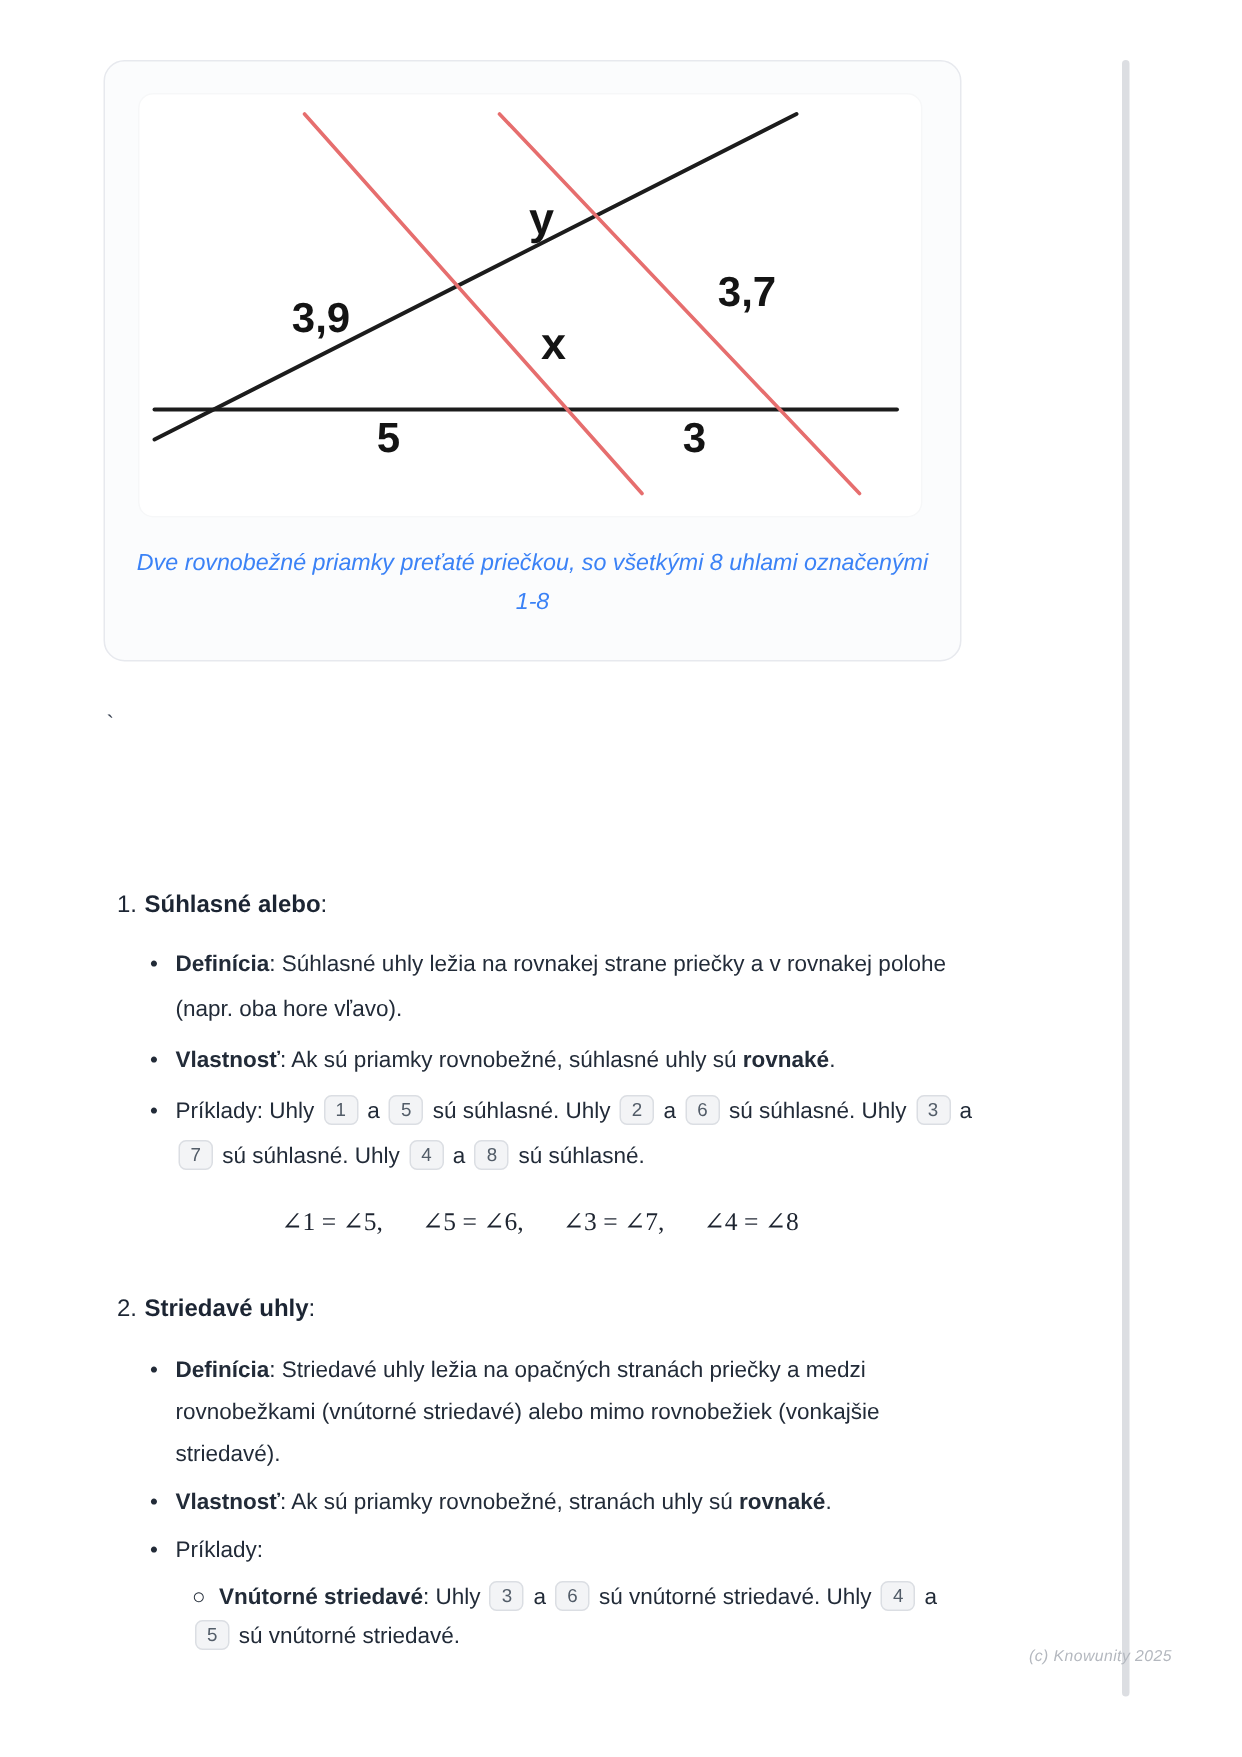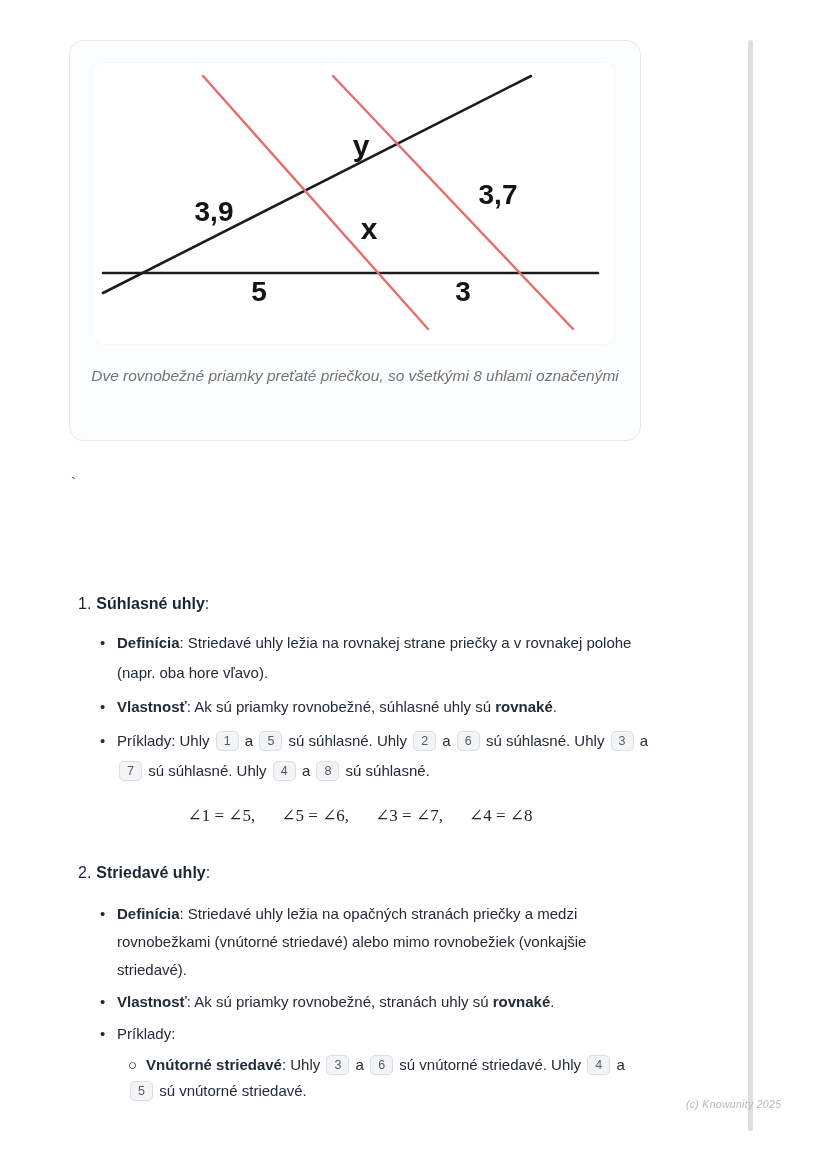--- a/index.html
+++ b/index.html
@@ -13,21 +13,21 @@
     background:#fbfcfd;border:1px solid #e7e9ee;border-radius:14px;box-sizing:border-box;
   }
   .figure-canvas{
     position:absolute;left:23px;top:22px;width:521px;height:281px;
     background:#ffffff;border-radius:9px;box-shadow:0 0 0 1px rgba(0,0,0,0.02);
   }
   .figure-canvas svg{display:block;border-radius:9px;}
   .fig-label{font-family:"Liberation Sans",sans-serif;font-weight:bold;fill:#141414;}
   .figure-caption{
     position:absolute;left:20px;right:20px;top:322px;text-align:center;
-    font-style:italic;color:#737373;font-size:15.5px;line-height:26px;
+    font-style:italic;color:#3b82f6;font-size:15.5px;line-height:26px;
   }
   .figure-caption span{display:block;}
   
   .stray{position:absolute;left:71px;top:474px;font-size:15px;color:#374151;}
   
   .intro{position:absolute;left:72px;top:516px;width:588px;font-size:15.5px;line-height:33px;color:#222b38;}
   .intro .j{display:block;text-align:justify;text-align-last:justify;}
   .intro .l{display:block;text-align:left;}
   
   .sec-head{position:absolute;left:78px;font-size:16px;line-height:19px;color:#1c2533;}
@@ -86,34 +86,35 @@
         <text class="fig-label" x="268" y="93" font-size="30" text-anchor="middle">y</text>
         <text class="fig-label" x="121" y="158" font-size="28" text-anchor="middle">3,9</text>
         <text class="fig-label" x="276" y="176" font-size="30" text-anchor="middle">x</text>
         <text class="fig-label" x="405" y="141" font-size="28" text-anchor="middle">3,7</text>
         <text class="fig-label" x="166" y="238" font-size="28" text-anchor="middle">5</text>
         <text class="fig-label" x="370" y="238" font-size="28" text-anchor="middle">3</text>
       </svg>
     </div>
     <div class="figure-caption">
       <span>Dve rovnobežné priamky preťaté priečkou, so všetkými 8 uhlami označenými</span>
+      <span>1-8</span>
     </div>
   </div>
 
   <div class="stray">`</div>
 
 
   <div class="sec-head" id="sec1-head">
-    <span class="num">1.</span><span class="ttl">Súhlasné uhly</span><span>:</span>
+    <span class="num">1.</span><span class="ttl">Súhlasné alebo</span><span>:</span>
   </div>
 
   <div class="blist" id="blist1">
     <div class="li">
       <span class="marker">•</span>
-      <div class="li-text"><span class="seg-b">Definícia</span><span>: Striedavé uhly ležia na rovnakej strane priečky a v rovnakej polohe (napr. oba hore vľavo).</span></div>
+      <div class="li-text"><span class="seg-b">Definícia</span><span>: Súhlasné uhly ležia na rovnakej strane priečky a v rovnakej polohe (napr. oba hore vľavo).</span></div>
     </div>
     <div class="li">
       <span class="marker">•</span>
       <div class="li-text"><span class="seg-b">Vlastnosť</span><span>: Ak sú priamky rovnobežné, súhlasné uhly sú </span><span class="seg-b">rovnaké</span><span>.</span></div>
     </div>
     <div class="li">
       <span class="marker">•</span>
       <div class="li-text"><span class="seg-i">Príklady</span><span>: Uhly </span><span class="badge">1</span><span> a </span><span class="badge">5</span><span> sú súhlasné. Uhly </span><span class="badge">2</span><span> a </span><span class="badge">6</span><span> sú súhlasné. Uhly </span><span class="badge">3</span><span> a </span><span class="badge">7</span><span> sú súhlasné. Uhly </span><span class="badge">4</span><span> a </span><span class="badge">8</span><span> sú súhlasné.</span></div>
     </div>
   </div>

